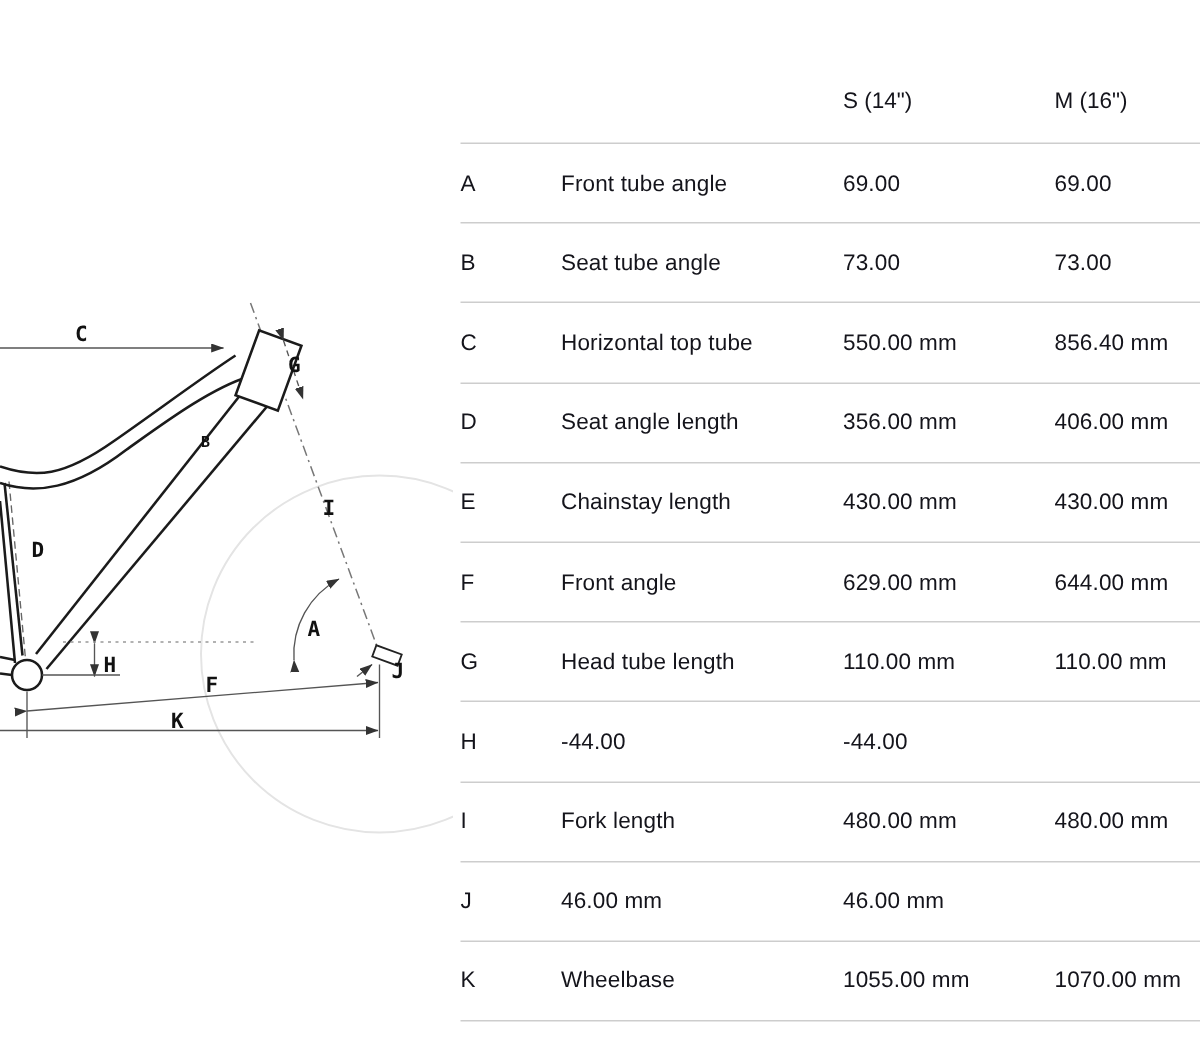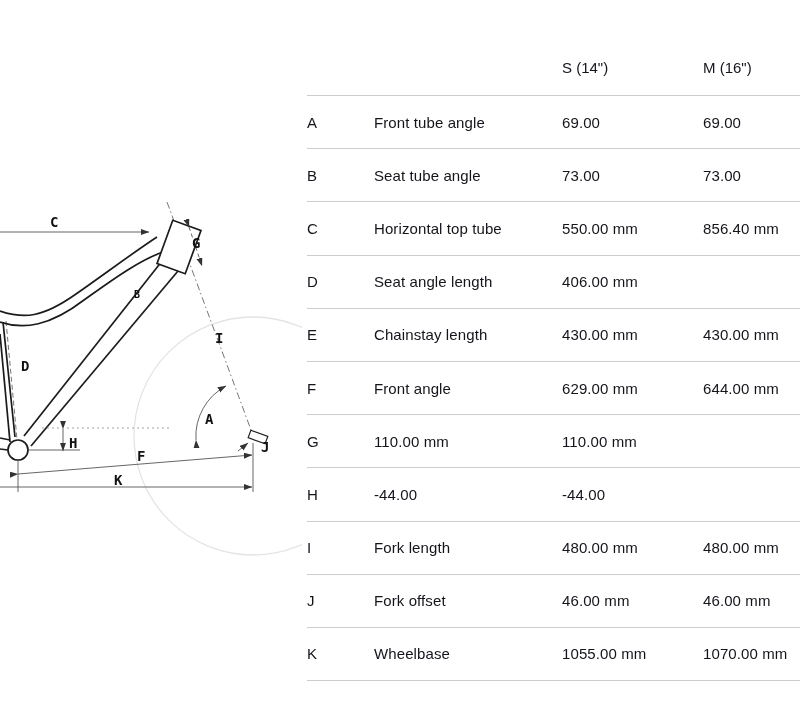--- a/index.html
+++ b/index.html
@@ -141,59 +141,60 @@
     <div class="geo-row">
       <div class="cell key">C</div>
       <div class="cell label">Horizontal top tube</div>
       <div class="cell sval">550.00 mm</div>
       <div class="cell mval">856.40 mm</div>
     </div>
 
     <div class="geo-row">
       <div class="cell key">D</div>
       <div class="cell label">Seat angle length</div>
+      <div class="cell sval">356.00 mm</div>
       <div class="cell mval">406.00 mm</div>
     </div>
 
     <div class="geo-row">
       <div class="cell key">E</div>
       <div class="cell label">Chainstay length</div>
       <div class="cell sval">430.00 mm</div>
       <div class="cell mval">430.00 mm</div>
     </div>
 
     <div class="geo-row">
       <div class="cell key">F</div>
       <div class="cell label">Front angle</div>
       <div class="cell sval">629.00 mm</div>
       <div class="cell mval">644.00 mm</div>
     </div>
 
     <div class="geo-row">
       <div class="cell key">G</div>
+      <div class="cell label">Head tube length</div>
       <div class="cell sval">110.00 mm</div>
       <div class="cell mval">110.00 mm</div>
     </div>
 
     <div class="geo-row">
       <div class="cell key">H</div>
       <div class="cell sval">-44.00</div>
       <div class="cell mval">-44.00</div>
     </div>
 
     <div class="geo-row">
       <div class="cell key">I</div>
       <div class="cell label">Fork length</div>
       <div class="cell sval">480.00 mm</div>
       <div class="cell mval">480.00 mm</div>
     </div>
 
     <div class="geo-row">
       <div class="cell key">J</div>
-      <div class="cell label">Fork offset</div>
       <div class="cell sval">46.00 mm</div>
       <div class="cell mval">46.00 mm</div>
     </div>
 
     <div class="geo-row">
       <div class="cell key">K</div>
       <div class="cell label">Wheelbase</div>
       <div class="cell sval">1055.00 mm</div>
       <div class="cell mval">1070.00 mm</div>
     </div>

